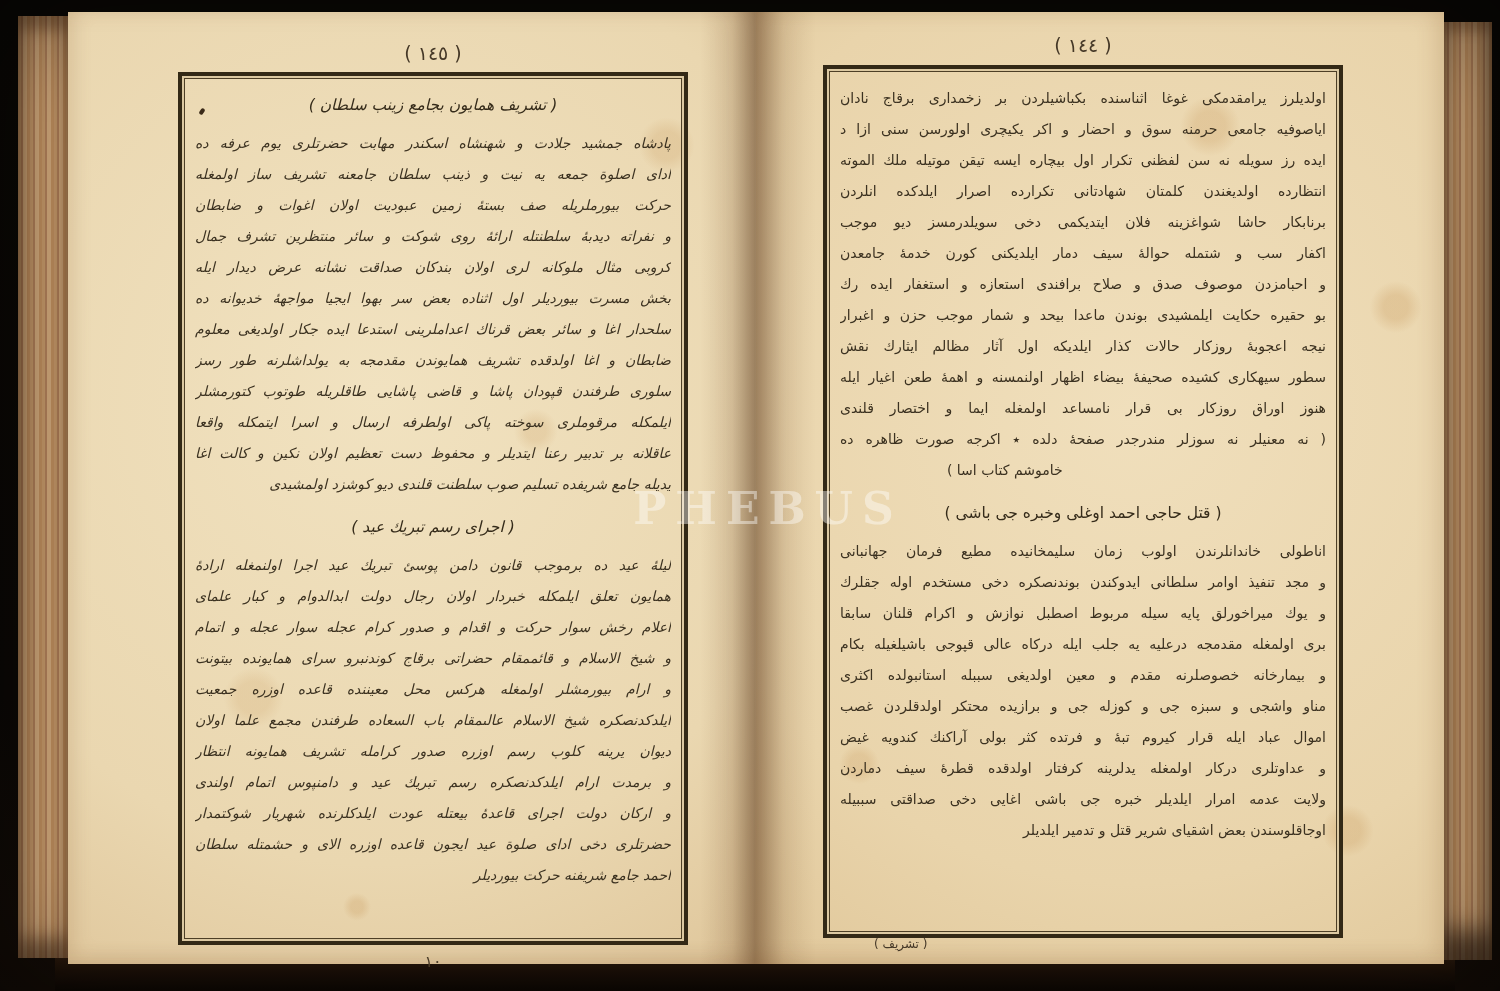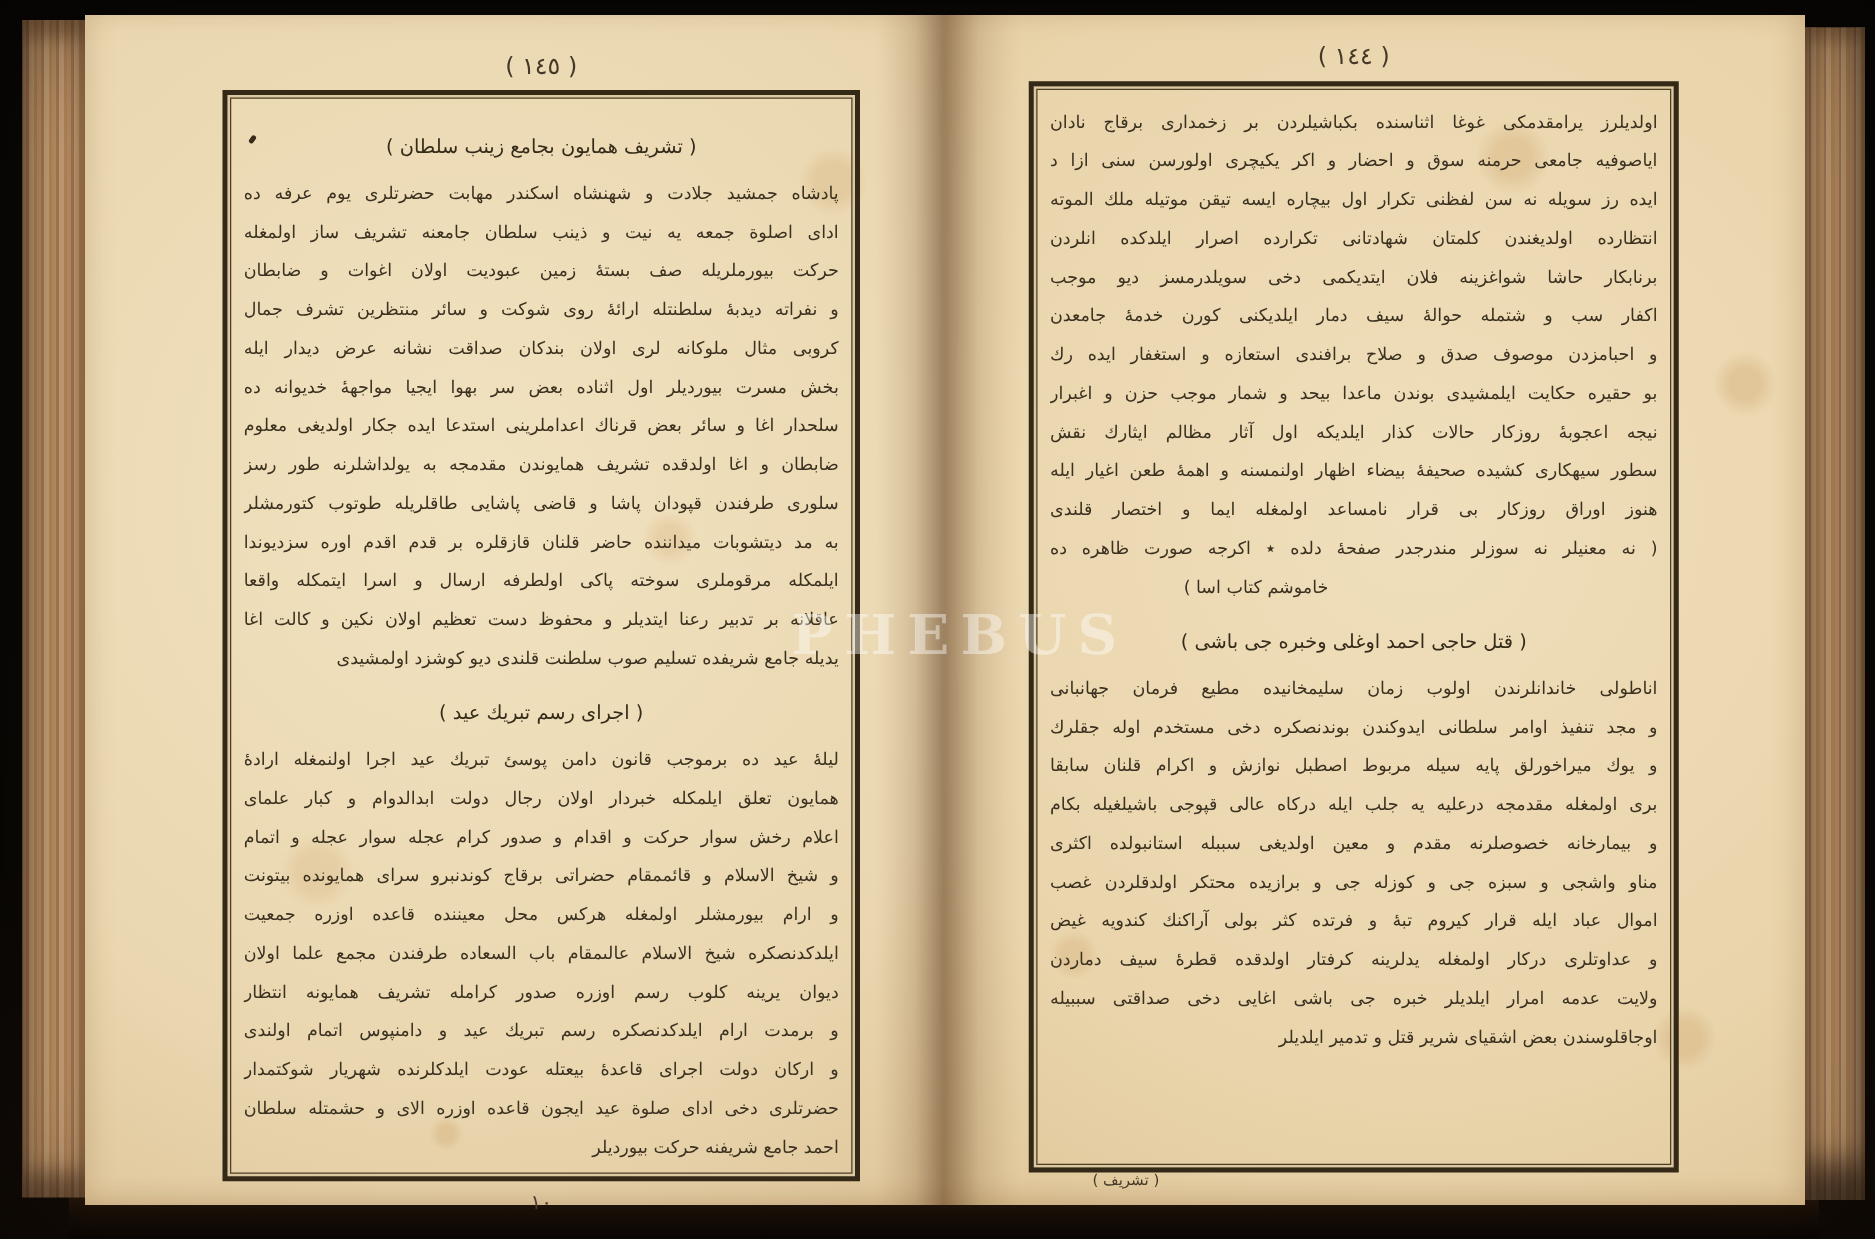--- a/index.html
+++ b/index.html
@@ -38,21 +38,21 @@
      box-shadow:inset 26px 0 34px -18px rgba(110,65,30,.35), inset -8px -6px 20px rgba(140,95,50,.2);}
 
   .gutter{position:absolute;left:700px;top:12px;width:116px;height:952px;z-index:2;pointer-events:none;
      background:linear-gradient(90deg,transparent 0%,rgba(95,55,22,.14) 28%,rgba(70,38,14,.34) 47%,
                 rgba(80,45,18,.30) 53%,rgba(100,60,25,.12) 72%,transparent 100%);}
 
   
   .frame{position:absolute;border:4px solid #332916;
          box-shadow:inset 0 0 0 2px rgba(236,216,176,.9), inset 0 0 0 3px #4d3f26;
          box-sizing:border-box;}
-  .page-left  .frame{left:110px;top:60px;width:510px;height:873px;padding:24px 13px 6px;}
+  .page-left  .frame{left:110px;top:60px;width:510px;height:873px;padding:12px 13px 6px;font-style:italic;}
   .page-right .frame{left:67px;top:53px;width:520px;height:873px;padding:14px 13px 6px;}
 
   .pagenum{position:absolute;text-align:center;color:#453827;font-size:19px;letter-spacing:2px;}
   .page-left  .pagenum{left:110px;width:510px;top:30px;}
   .page-right .pagenum{left:67px;width:520px;top:22px;}
 
   .folio{position:absolute;left:110px;width:510px;top:940px;text-align:center;
          color:#4a3c28;font-size:16px;}
   .catchword{position:absolute;left:118px;top:925px;color:#453827;font-size:12px;direction:rtl;}
 
@@ -90,21 +90,20 @@
             <div class="sec-heading">( تشريف همايون بجامع زينب سلطان )</div>
             <div class="line">پادشاه جمشيد جلادت و شهنشاه اسكندر مهابت حضرتلرى يوم عرفه ده</div>
             <div class="line">اداى اصلوة جمعه يه نيت و ذينب سلطان جامعنه تشريف ساز اولمغله</div>
             <div class="line">حركت بيورملريله صف بستهٔ زمين عبوديت اولان اغوات و ضابطان</div>
             <div class="line">و نفراته ديدبهٔ سلطنتله ارائهٔ روى شوكت و سائر منتظرين تشرف جمال</div>
             <div class="line">كروبى مثال ملوكانه لرى اولان بندكان صداقت نشانه عرض ديدار ايله</div>
             <div class="line">بخش مسرت بيورديلر اول اثناده بعض سر بهوا ايجيا مواجههٔ خديوانه ده</div>
             <div class="line">سلحدار اغا و سائر بعض قرناك اعداملرينى استدعا ايده جكار اولديغى معلوم</div>
             <div class="line">ضابطان و اغا اولدقده تشريف همايوندن مقدمجه به يولداشلرنه طور رسز</div>
             <div class="line">سلورى طرفندن قپودان پاشا و قاضى پاشايى طاقلريله طوتوب كتورمشلر</div>
-            <div class="line">به مد ديتشوبات ميداننده حاضر قلنان قازقلره بر قدم اقدم اوره سزديوندا</div>
             <div class="line">ايلمكله مرقوملرى سوخته پاكى اولطرفه ارسال و اسرا ايتمكله واقعا</div>
             <div class="line">عاقلانه بر تدبير رعنا ايتديلر و محفوظ دست تعظيم اولان نكين و كالت اغا</div>
             <div class="line line-last">يديله جامع شريفده تسليم صوب سلطنت قلندى ديو كوشزد اولمشيدى</div>
           </div>
           <div class="sec sec-1">
             <div class="sec-heading">( اجراى رسم تبريك عيد )</div>
             <div class="line">ليلهٔ عيد ده برموجب قانون دامن پوسئ تبريك عيد اجرا اولنمغله ارادهٔ</div>
             <div class="line">همايون تعلق ايلمكله خبردار اولان رجال دولت ابدالدوام و كبار علماى</div>
             <div class="line">اعلام رخش سوار حركت و اقدام و صدور كرام عجله سوار عجله و اتمام</div>
             <div class="line">و شيخ الاسلام و قائممقام حضراتى برقاج كوندنبرو سراى همايونده بيتونت</div>

